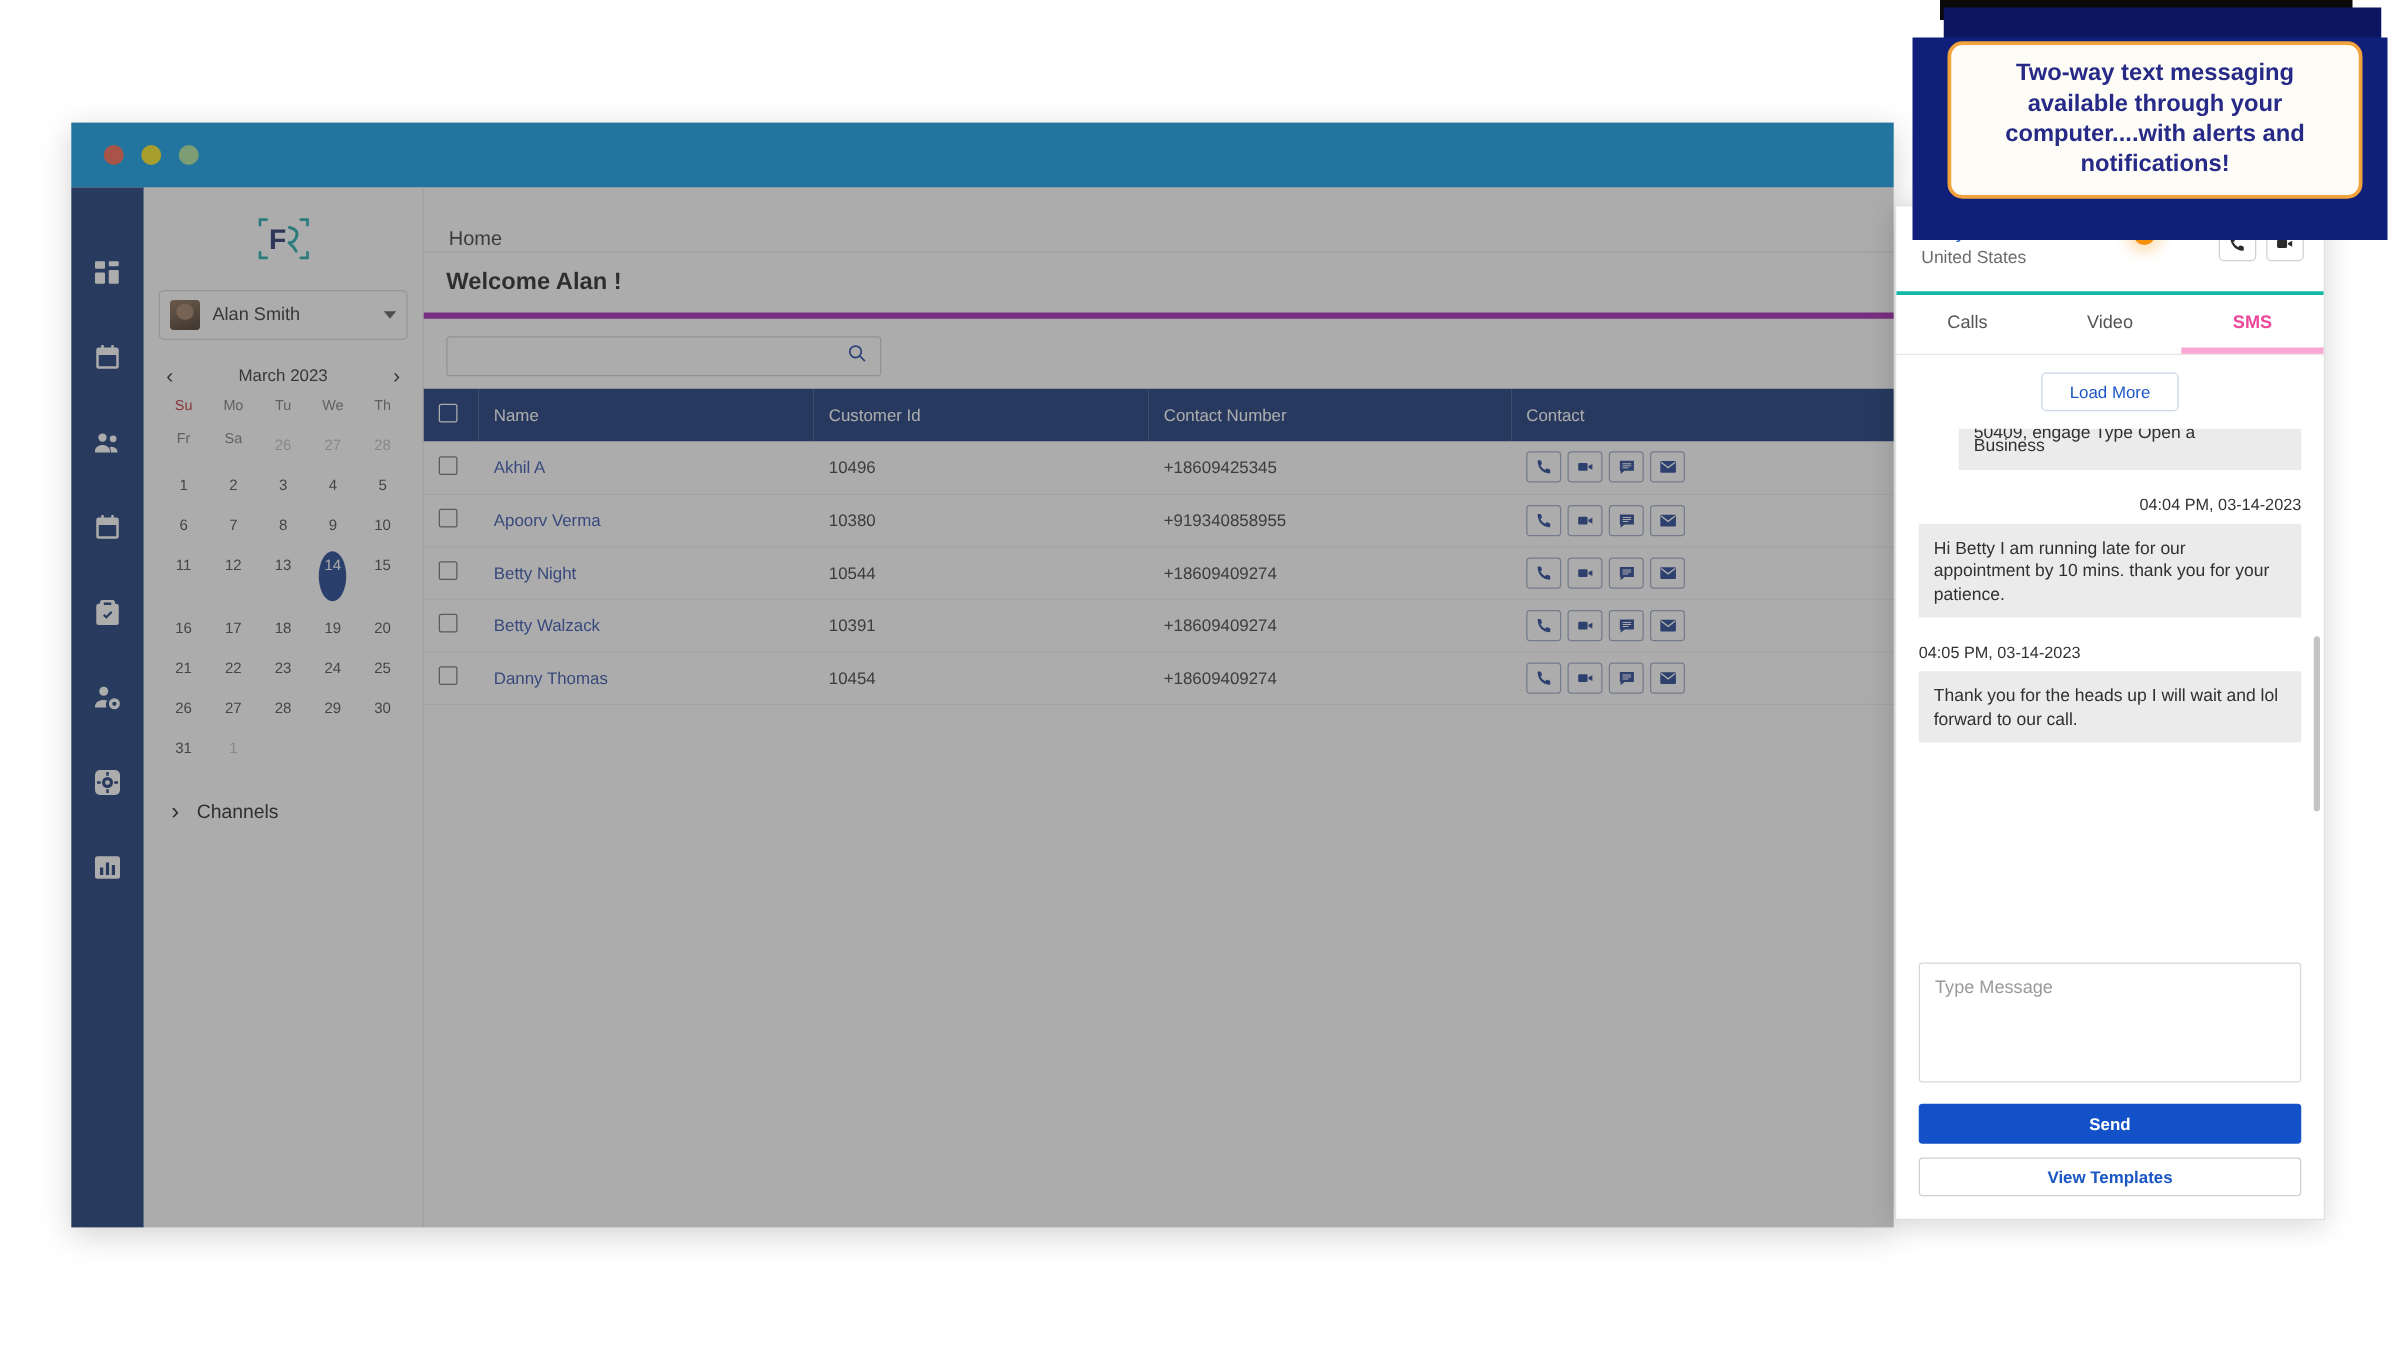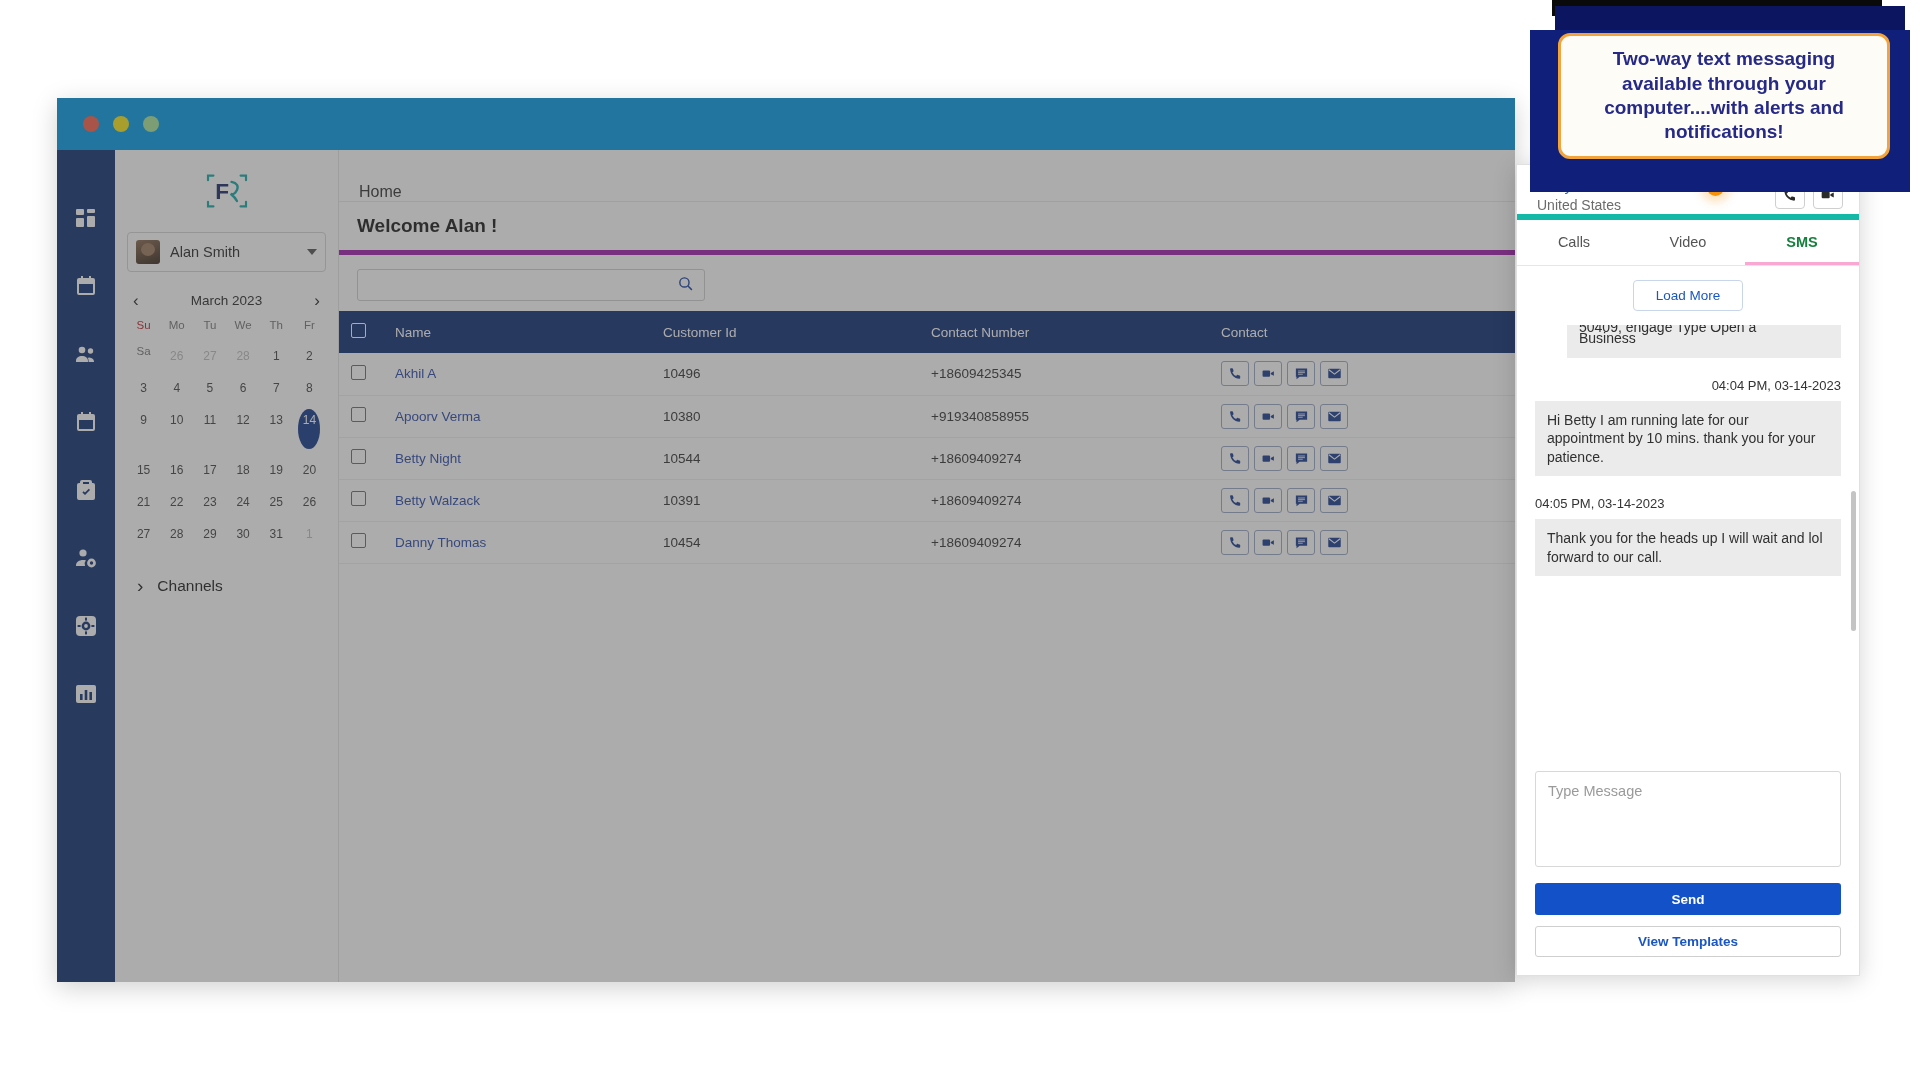--- a/index.html
+++ b/index.html
@@ -60,21 +60,21 @@
     content:""; position:absolute; left:5px; top:3px; width:14px; height:13px;
     border-radius:50%; background:#9d7a5e;
   }
   .user-name { flex: 1; font-size: 14.5px; color: #2b2b2b; }
   .chev-down { width: 0;height:0;border-left:5px solid transparent;border-right:5px solid transparent;border-top:6px solid #555; }
 
   
   .cal-head { display:flex; align-items:center; justify-content:space-between; padding: 2px 6px 10px 6px; }
   .cal-title { font-size: 13.5px; color: #2b2b2b; }
   .cal-arrow { font-size: 17px; color: #2b2b2b; line-height: 1; cursor: pointer; user-select:none; }
-  .cal-grid { display: grid; grid-template-columns: repeat(6, 1fr); row-gap: 10px; text-align: center; }
+  .cal-grid { display: grid; grid-template-columns: repeat(5, 1fr); row-gap: 10px; text-align: center; }
   .cal-dow { font-size: 11.5px; color: #777; padding-bottom: 4px; }
   .cal-dow.sun { color: #c1272d; }
   .cal-day { font-size: 12px; color: #444; height: 22px; line-height: 22px; }
   .cal-day.muted { color: #bdbdbd; }
   .cal-day.today {
     background: #153a8a; color: #fff; border-radius: 50%;
     width: 22px; height: 40px; margin: 0 auto;
   }
   .channels {
     display: flex; align-items: center; gap: 14px; margin-top: 30px; padding-left: 10px;
@@ -123,40 +123,40 @@
   .act-btn svg { width: 15px; height: 15px; fill: #1b3c8e; }
 
   
   .sms-panel {
     position: absolute; left: 1516px; top: 164px; width: 344px; height: 812px;
     background: #ffffff; border: 1px solid #e0e0e0;
     box-shadow: 0 4px 22px rgba(0,0,0,0.17);
     display: flex; flex-direction: column; overflow: hidden;
   }
   .sms-contact {
-    display: flex; align-items: center; padding: 12px 16px 1px 20px; position: relative;
-    border-bottom: 6px solid #14b8a6;
+    display: flex; align-items: center; padding: 12px 16px 20px 20px; position: relative;
+    border-bottom: 3px solid #14b8a6;
   }
   .sms-contact-meta { flex: 1; }
   .sms-contact-name { color: #2e6fd0; font-size: 15.5px; margin-bottom: 2px; }
   .sms-contact-loc { color: #6b6b6b; font-size: 14px; }
   .status-dot {
     position: absolute; left: 190px; top: 14px;
     width: 17px; height: 17px; border-radius: 50%; background: #F79009;
     box-shadow: 0 0 10px 6px rgba(247,144,9,0.28);
   }
   .ic-btn {
     width: 30px; height: 27px; border: 1px solid #cfcfcf; border-radius: 4px;
     display: flex; align-items: center; justify-content: center; background: #fff; margin-left: 8px;
   }
   .ic-btn svg { width: 16px; height: 16px; fill: #2b2b2b; }
 
   .sms-tabs { display: flex; border-bottom: 1px solid #e6e6e6; }
   .sms-tab { flex: 1; text-align: center; padding: 14px 0 12px 0; font-size: 14.5px; color: #545454; cursor: pointer; }
-  .sms-tab.active { color: #15803d; font-weight: bold; border-bottom: 3px solid #f9a8d4; }
+  .sms-tab.active { color: #ec4899; font-weight: bold; border-bottom: 5px solid #f9a8d4; }
 
   .sms-thread { flex: 1; padding: 14px 18px 0 18px; position: relative; overflow: hidden; }
   .load-more-wrap { text-align: center; margin-bottom: 14px; }
   .load-more {
     display: inline-block; border: 1px solid #c9d6ea; border-radius: 4px;
     padding: 7px 22px; color: #1a56c4; font-size: 13.5px; background: #fff;
   }
   .bubble {
     background: #ebebeb; color: #303030; font-size: 14px; line-height: 1.32;
     padding: 10px 12px; max-width: 100%;

